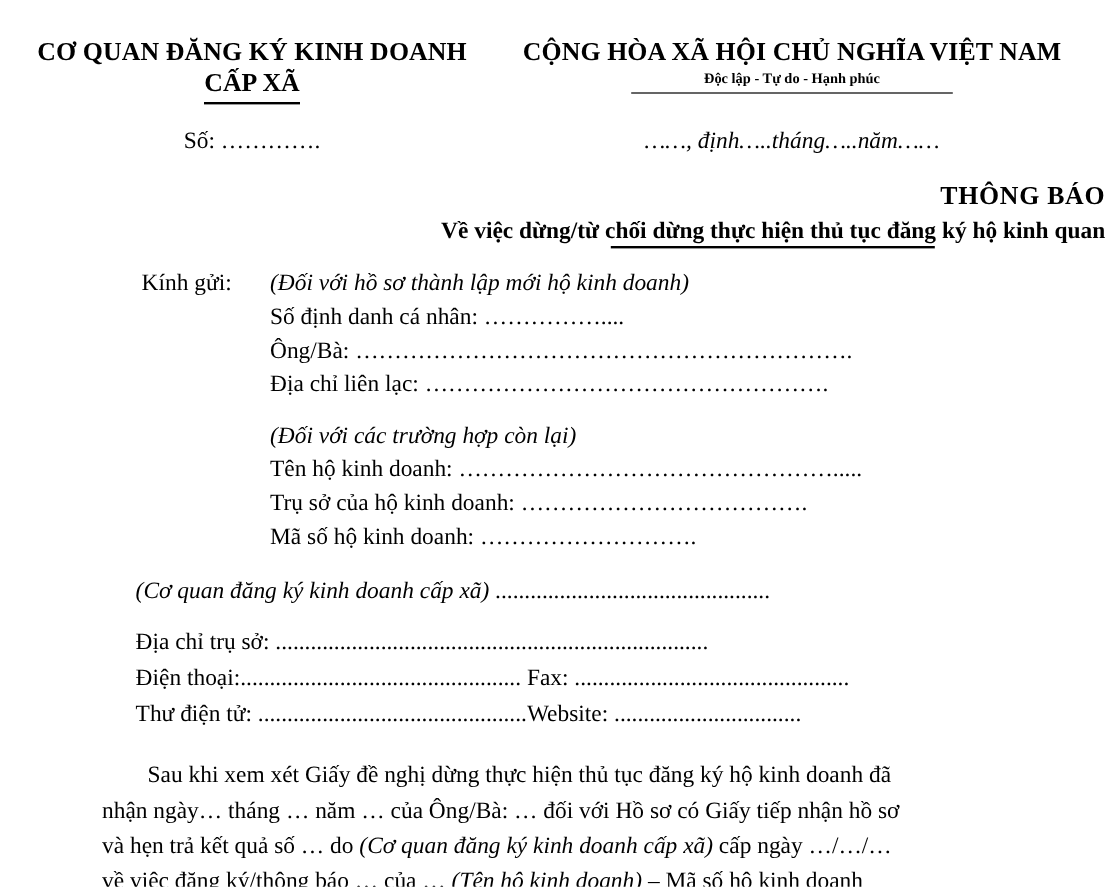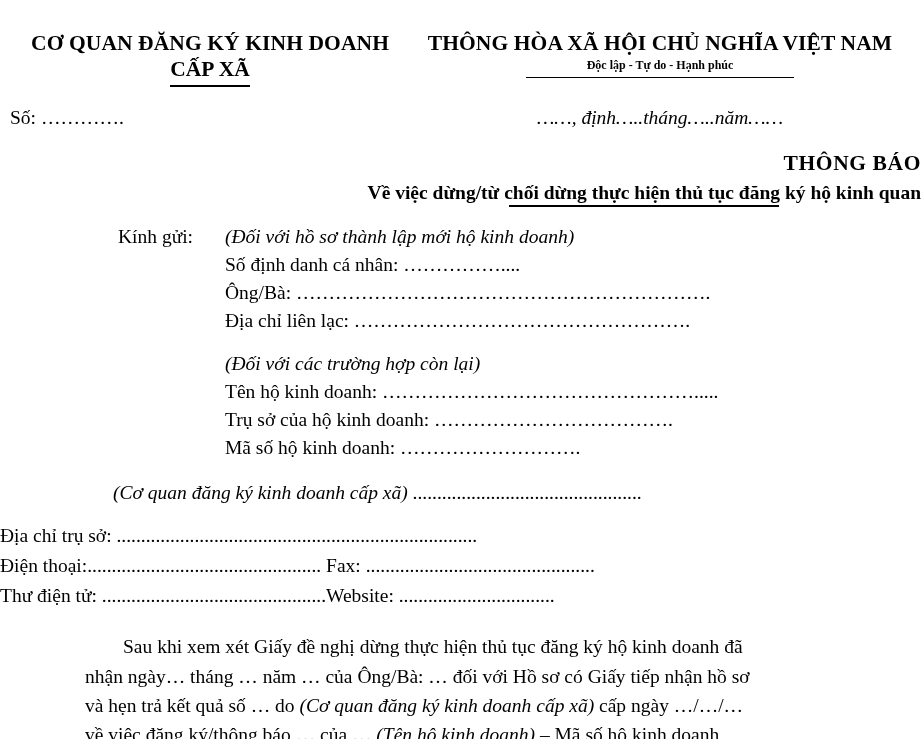--- a/index.html
+++ b/index.html
@@ -73,21 +73,21 @@
 
   
   .numdate {
     display: flex;
     flex-direction: row;
     margin-top: 20px;
     font-size: 19.5px;
   }
   .numdate .so {
     width: 400px;
-    text-align: left;
+    text-align: center;
     padding-left: 10px;
     font-family: Liberation Serif, serif;
   }
   .numdate .ngay {
     width: 500px;
     text-align: center;
     font-style: italic;
   }
 
   
@@ -147,20 +147,21 @@
     margin-top: 16px;
     padding-left: 113px;
     font-size: 19.5px;
     line-height: 1.5;
   }
   .agency-name {
     font-style: italic;
   }
   .contact-block {
     margin-top: 14px;
+    padding-left: 113px;
     font-size: 19.5px;
     line-height: 1.52;
   }
 
   
   .para {
     margin-top: 22px;
     padding-left: 85px;
     padding-right: 80px;
     font-size: 19.5px;
@@ -181,21 +182,21 @@
 
 <div class="page">
 
   <div class="header">
     <div class="header-left">
       <div class="org-line">CƠ QUAN ĐĂNG KÝ KINH DOANH</div>
       <div class="org-line2">CẤP XÃ</div>
       <div class="rule rule-left"></div>
     </div>
     <div class="header-right">
-      <div class="nation-line">THÔNG HÒA XÃ HỘI CHỦ NGHĨA VIỆT NAM</div>
+      <div class="nation-line">CỘNG HÒA XÃ HỘI CHỦ NGHĨA VIỆT NAM</div>
       <div class="motto">Độc lập - Tự do - Hạnh phúc</div>
       <div class="rule rule-right"></div>
     </div>
   </div>
 
   <div class="numdate">
     <div class="so">Số: ………….</div>
     <div class="ngay">……, định…..tháng…..năm……</div>
   </div>
 

